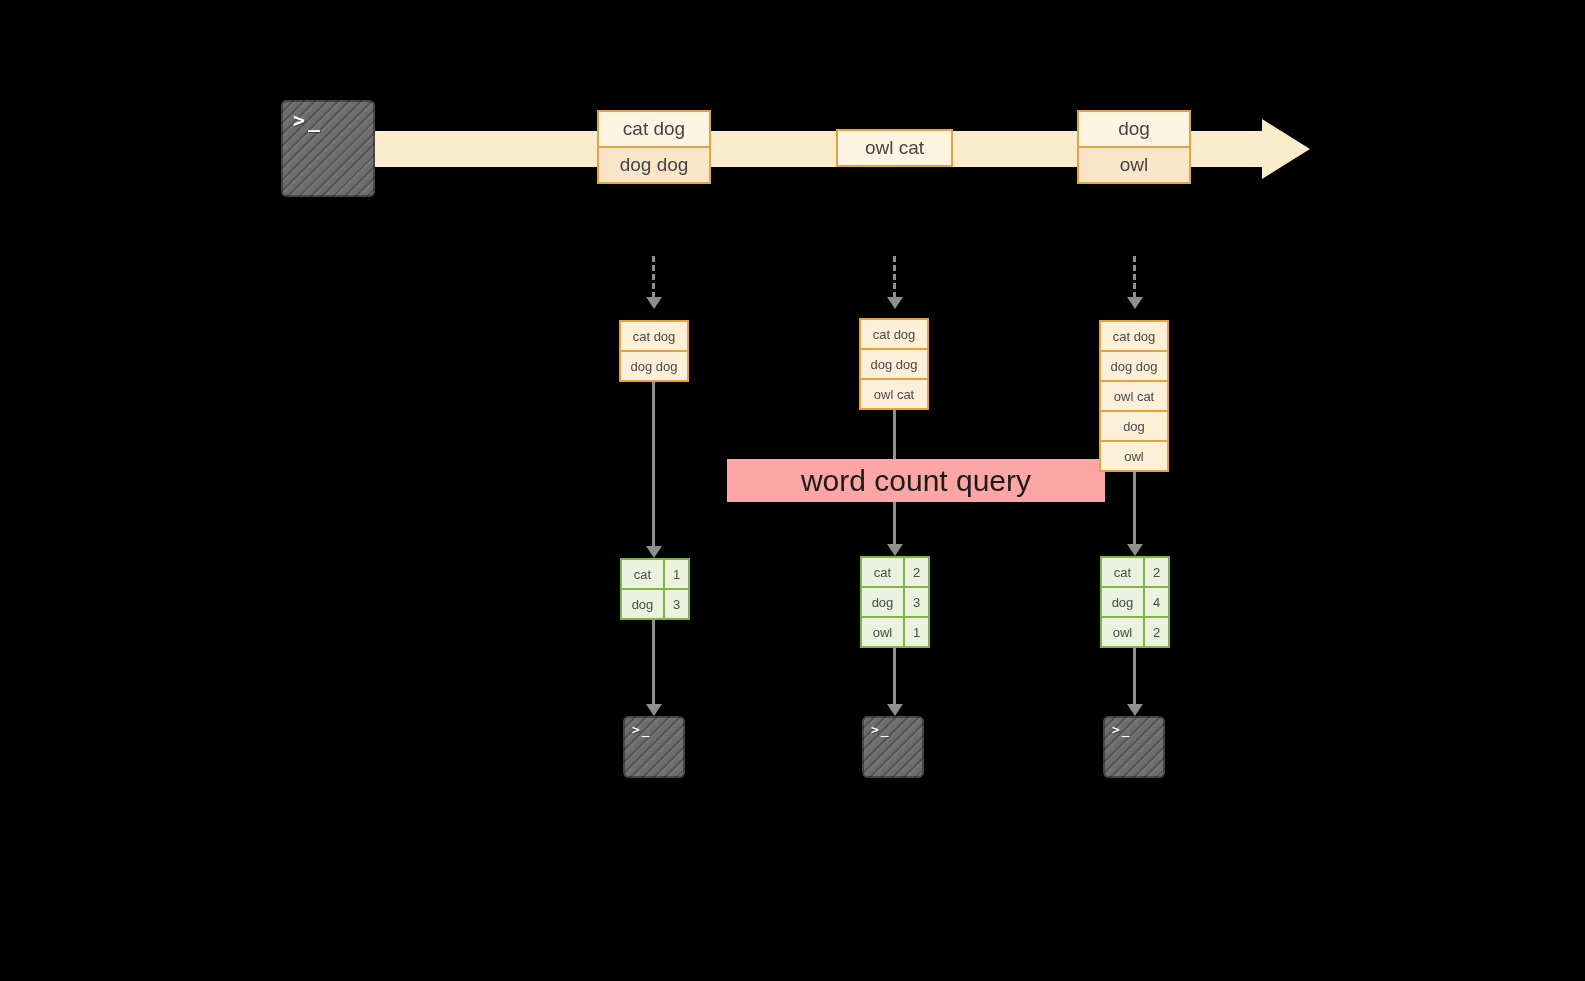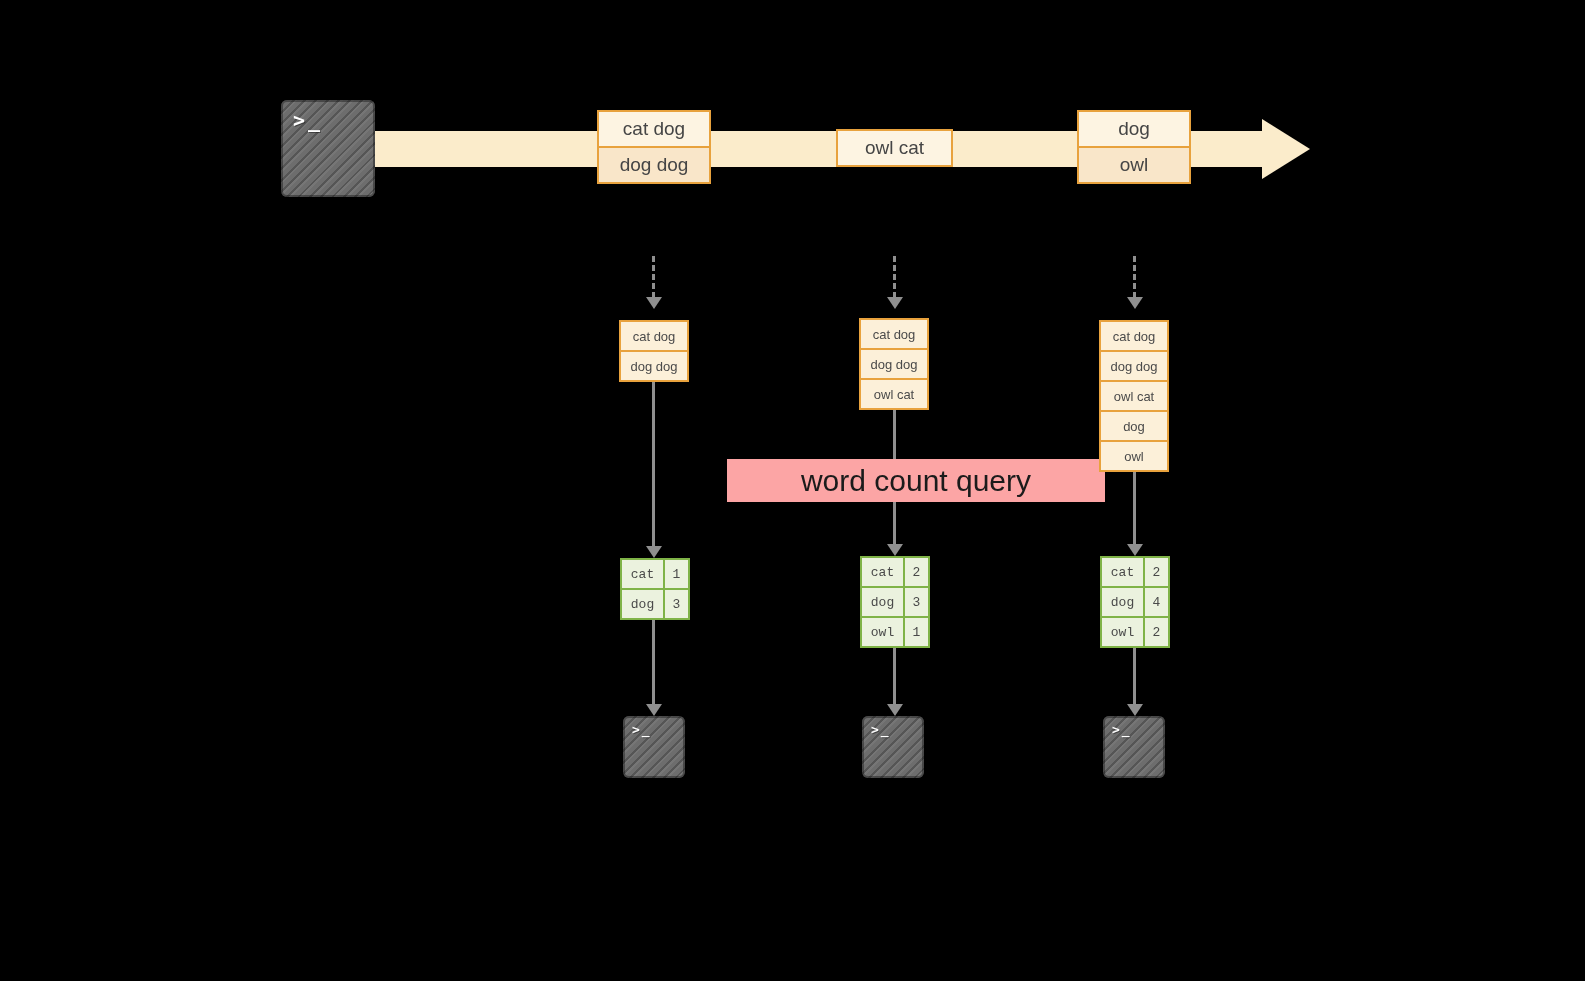--- a/index.html
+++ b/index.html
@@ -49,21 +49,21 @@
   }
   .stack .srow:first-child { margin-top:0; }
   
   .banner {
     position:absolute; left:687px; top:459px; width:378px; height:43px; background:#fca5a5; z-index:4;
     display:flex; align-items:center; justify-content:center;
     font-size:30px; color:#1b1b1b;margin-left:40px;
   }
   
   .wtable { position:absolute; z-index:6; }
-  .trow { display:flex; margin-top:-2px;font-family:Liberation Mono, monospace; }
+  .trow { display:flex; margin-top:-2px; }
   .wtable .trow:first-child { margin-top:0; }
   .cell {
     box-sizing:border-box; height:32px; border:2px solid #7fb347; background:#ebf2de;
     display:flex; align-items:center; justify-content:center;
     font-size:13px; color:#4a4a4a;
   }
   .wcell { width:45px; }
   .ncell { width:27px; margin-left:-2px; }
   .z5 { z-index:5; }
 </style>

